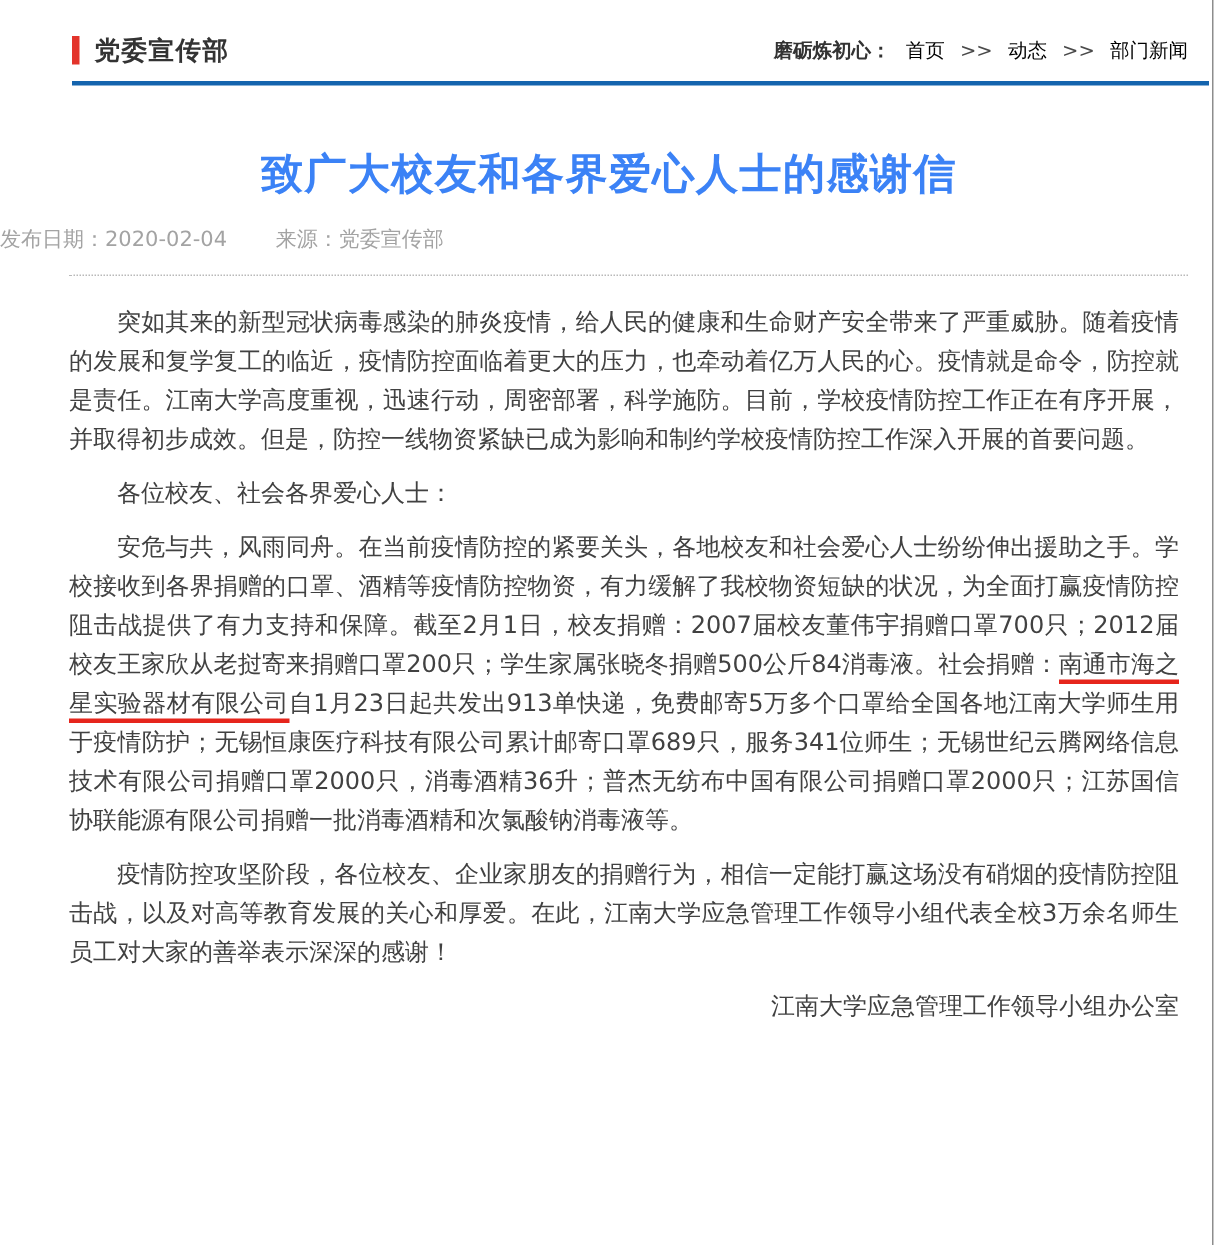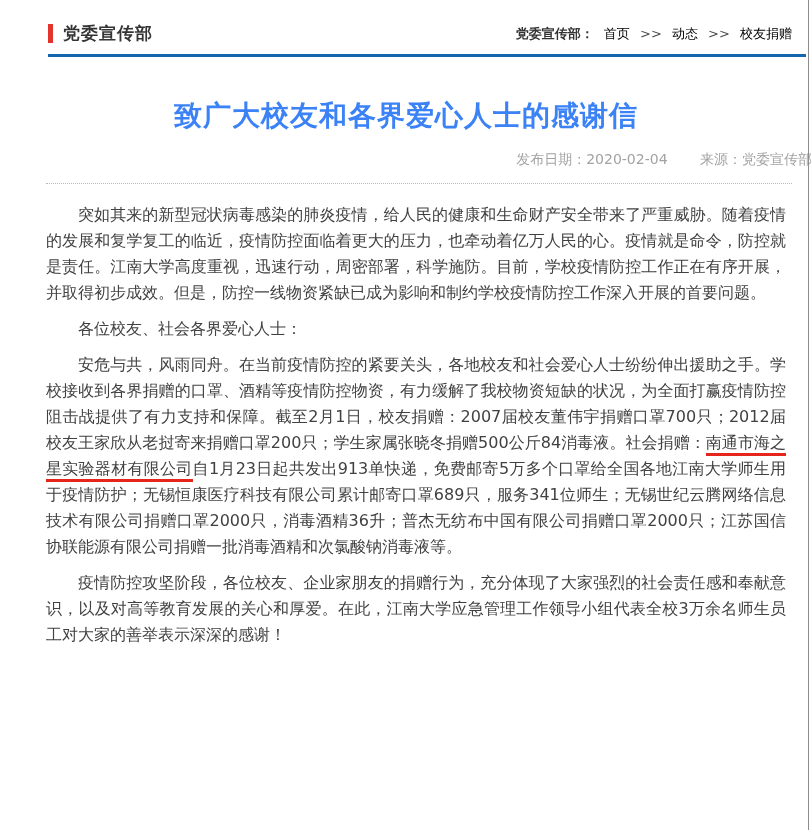--- a/index.html
+++ b/index.html
@@ -25,21 +25,21 @@
   .breadcrumb { font-size:13px; color:#4a4a4a; margin-right:14px; }
   .breadcrumb .bc-label { font-weight:bold; color:#333333; margin-right:6px; }
   .breadcrumb a { color:#000000; text-decoration:none; cursor:pointer; }
   .breadcrumb .bc-sep { margin:0 6px; color:#4a4a4a; }
   
   .article-title {
     margin-top:40px; text-align:center;
     font-size:28px; font-weight:bold; color:#3b82f6; letter-spacing:1px;
   }
   .article-meta {
-    margin-top:16px; text-align:right; font-size:14px; color:#a3a3a3;
+    margin-top:16px; text-align:left; font-size:14px; color:#a3a3a3;
   }
   .article-meta .meta-source { margin-left:28px; }
   .dotted-divider {
     margin:14px 20px 0 46px; height:0; border-top:1px dotted #b9b9b9;
   }
   
   .article-body {
     margin:18px 26px 0 46px;
     font-size:16px; color:#414141; line-height:26px; text-align:justify;
   }
@@ -54,39 +54,40 @@
 
 <div class="page">
   <div class="right-edge"></div>
 
   <div class="header">
     <div class="header-left">
       <span class="accent-bar"></span>
       <span class="section-title">党委宣传部</span>
     </div>
     <div class="breadcrumb">
-      <span class="bc-label">党委宣传部：</span>
+      <span class="bc-label">磨砺炼初心：</span>
       <a>首页</a>
       <span class="bc-sep">&gt;&gt;</span>
       <a>动态</a>
       <span class="bc-sep">&gt;&gt;</span>
-      <a>校友捐赠</a>
+      <a>部门新闻</a>
     </div>
   </div>
 
   <h1 class="article-title">致广大校友和各界爱心人士的感谢信</h1>
 
   <div class="article-meta">
     <span>发布日期：</span><span>2020-02-04</span>
     <span class="meta-source">来源：</span><span>党委宣传部</span>
   </div>
 
   <div class="dotted-divider"></div>
 
   <div class="article-body">
     <p>突如其来的新型冠状病毒感染的肺炎疫情，给人民的健康和生命财产安全带来了严重威胁。随着疫情的发展和复学复工的临近，疫情防控面临着更大的压力，也牵动着亿万人民的心。疫情就是命令，防控就是责任。江南大学高度重视，迅速行动，周密部署，科学施防。目前，学校疫情防控工作正在有序开展，并取得初步成效。但是，防控一线物资紧缺已成为影响和制约学校疫情防控工作深入开展的首要问题。</p>
     <p>各位校友、社会各界爱心人士：</p>
     <p><span>安危与共，风雨同舟。在当前疫情防控的紧要关头，各地校友和社会爱心人士纷纷伸出援助之手。学校接收到各界捐赠的口罩、酒精等疫情防控物资，有力缓解了我校物资短缺的状况，为全面打赢疫情防控阻击战提供了有力支持和保障。截至2月1日，校友捐赠：2007届校友董伟宇捐赠口罩700只；2012届校友王家欣从老挝寄来捐赠口罩200只；学生家属张晓冬捐赠500公斤84消毒液。社会捐赠：</span><span class="hl-company">南通市海之星实验器材有限公司</span><span>自1月23日起共发出913单快递，免费邮寄5万多个口罩给全国各地江南大学师生用于疫情防护；无锡恒康医疗科技有限公司累计邮寄口罩689只，服务341位师生；无锡世纪云腾网络信息技术有限公司捐赠口罩2000只，消毒酒精36升；普杰无纺布中国有限公司捐赠口罩2000只；江苏国信协联能源有限公司捐赠一批消毒酒精和次氯酸钠消毒液等。</span></p>
-    <p>疫情防控攻坚阶段，各位校友、企业家朋友的捐赠行为，充分体现了大家强烈的社会责任感和奉献意识，以及对高等教育发展的关心和厚爱。在此，江南大学应急管理工作领导小组代表全校3万余名师生员工对大家的善举表示深深的感谢！</p>
+    <p>疫情防控攻坚阶段，各位校友、企业家朋友的捐赠行为，相信一定能打赢这场没有硝烟的疫情防控阻击战，以及对高等教育发展的关心和厚爱。在此，江南大学应急管理工作领导小组代表全校3万余名师生员工对大家的善举表示深深的感谢！</p>
+    <p class="signature">江南大学应急管理工作领导小组办公室</p>
 
   </div>
 
 </div>
 
 </body></html>

